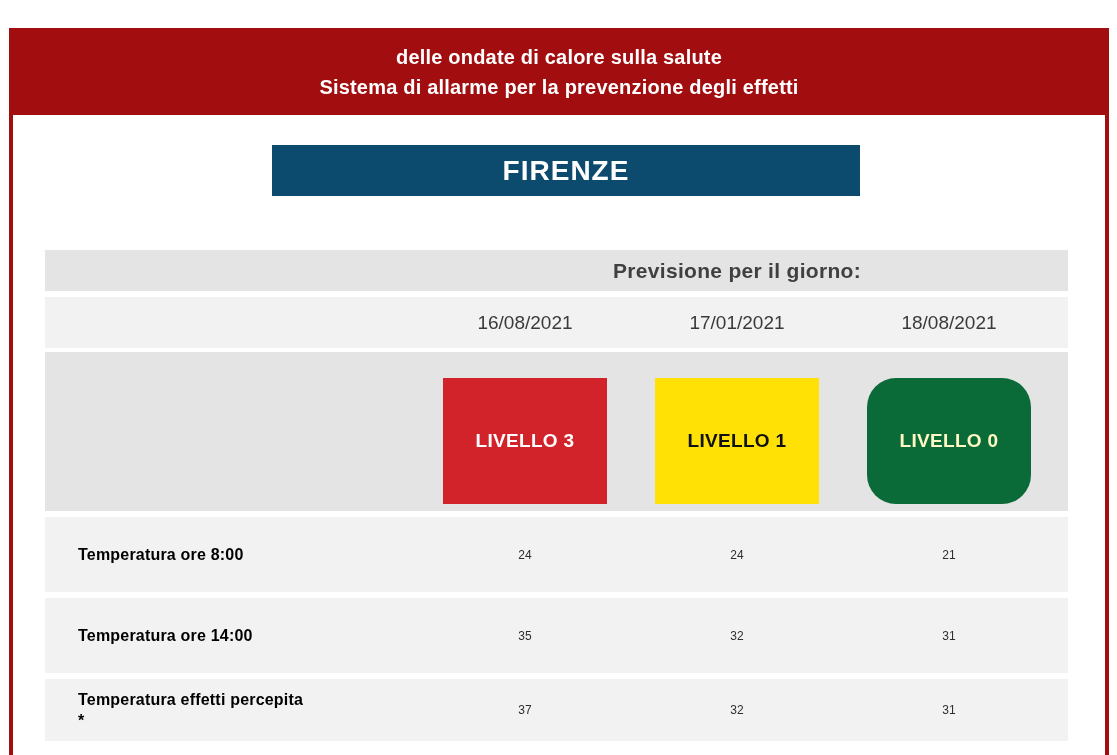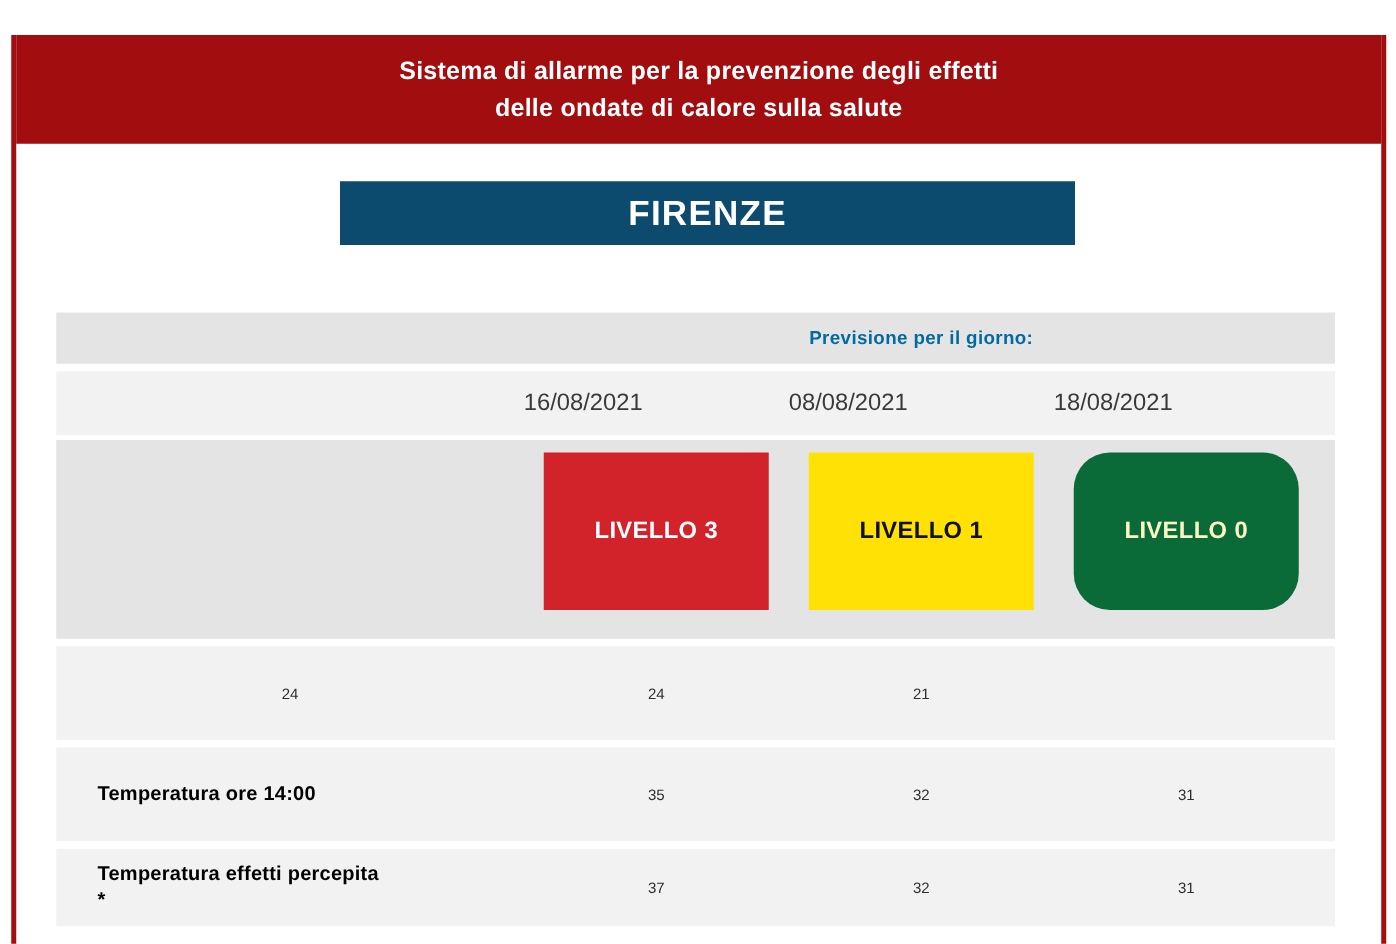--- a/index.html
+++ b/index.html
@@ -56,43 +56,43 @@
   }
   .r-head {
     height: 41px;
     background: #E4E4E4;
     margin-bottom: 6px;
   }
   .previsione {
     grid-column: 2 / 5;
     text-align: center;
     font-weight: bold;
-    font-size: 15px;
-    color: #0369a1;
+    font-size: 21px;
+    color: #404040;
     letter-spacing: 0.3px;
   }
   .r-dates {
     height: 51px;
     background: #F2F2F2;
     margin-bottom: 4px;
   }
   .date {
-    text-align: left;
+    text-align: center;
     font-size: 19px;
     color: #3a3a3a;
   }
   .r-levels {
     height: 159px;
     background: #E4E4E4;
     margin-bottom: 6px;
     align-items: start;
   }
   .level-box {
-    width: 180px; height: 126px;
-    margin: 10px auto 0 auto;
+    width: 164px; height: 126px;
+    margin: 26px auto 0 auto;
     display: flex;
     align-items: center;
     justify-content: center;
     font-weight: bold;
     font-size: 19px;
     letter-spacing: 0.3px;
   }
   .r-temp {
     height: 75px;
     background: #F2F2F2;
@@ -116,56 +116,57 @@
     font-size: 12px;
     color: #2e2e2e;
   }
 </style>
 </head>
 <body>
 
 <div class="frame">
 
   <div class="top-banner" style="background-color: rgb(162, 13, 16);">
+    <div>delle ondate di calore sulla salute</div>
     <div>Sistema di allarme per la prevenzione degli effetti</div>
-    <div>delle ondate di calore sulla salute</div>
   </div>
 
   <div class="city-banner" style="background-color: #0c4a6e;">
     <span>FIRENZE</span>
   </div>
 
   <div class="forecast-table">
 
     <div class="row r-head">
       <div></div>
       <div class="previsione">Previsione per il giorno:</div>
     </div>
 
     <div class="row r-dates">
       <div></div>
       <div class="date">16/08/2021</div>
-      <div class="date">08/08/2021</div>
+      <div class="date">17/01/2021</div>
       <div class="date">18/08/2021</div>
     </div>
 
     <div class="row r-levels">
       <div></div>
       <div>
         <div class="level-box" style="background-color: rgb(210, 35, 42); color: rgb(255, 255, 255);">LIVELLO 3</div>
       </div>
       <div>
         <div class="level-box" style="background-color: rgb(255, 225, 5); color: rgb(17, 17, 17);">LIVELLO 1</div>
       </div>
       <div>
         <div class="level-box" style="background-color: rgb(11, 107, 56); color: #fef9c3; border-radius: 29px;">LIVELLO 0</div>
       </div>
     </div>
 
     <div class="row r-temp">
+      <div class="temp-label">Temperatura ore 8:00</div>
       <div class="value">24</div>
       <div class="value">24</div>
       <div class="value">21</div>
     </div>
 
     <div class="row r-temp">
       <div class="temp-label">Temperatura ore 14:00</div>
       <div class="value">35</div>
       <div class="value">32</div>
       <div class="value">31</div>

